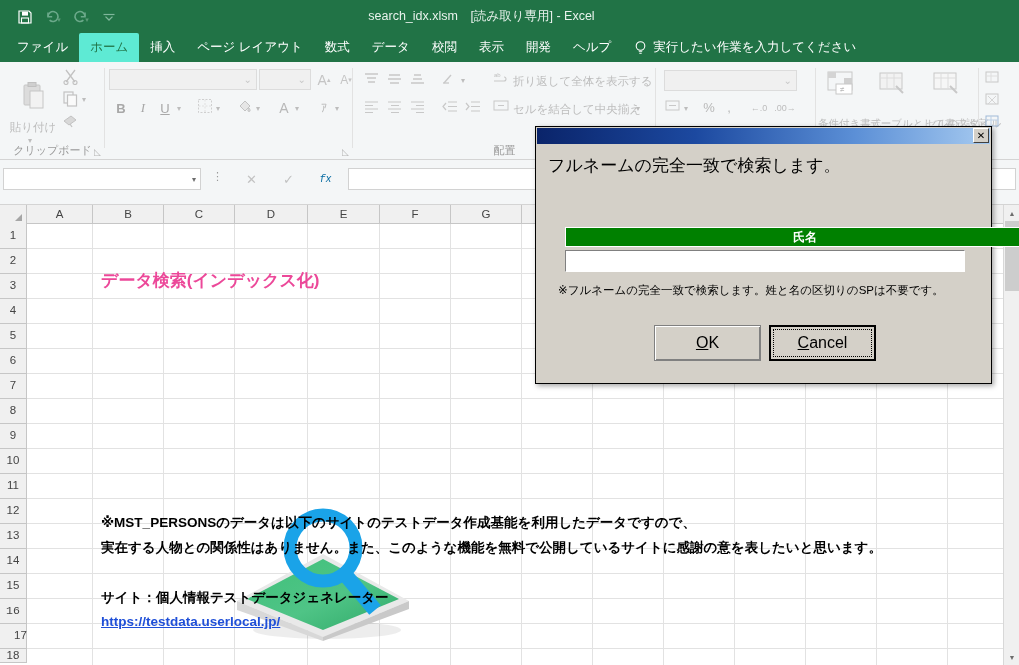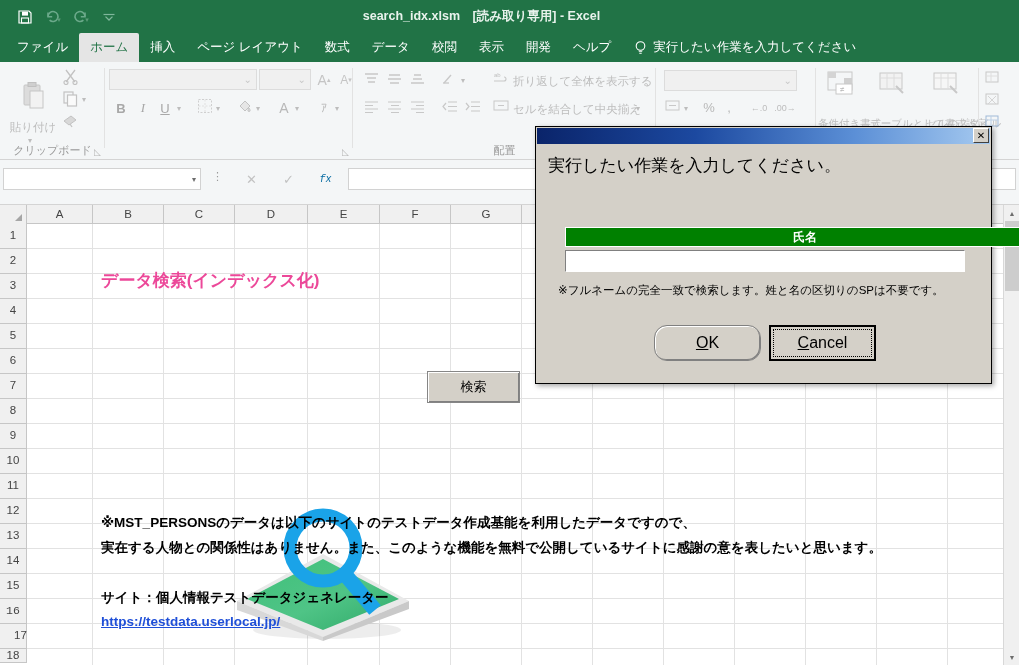--- a/index.html
+++ b/index.html
@@ -21,34 +21,33 @@
   .qat-btn {
     width: 26px; height: 24px; display: flex; align-items: center; justify-content: center;
     color: #ffffff; font-size: 14px; line-height: 1;
   }
   .qat-btn.dim { color: #5b9b78; }
   .qat-caret { font-size: 7px; margin-left: -3px; position: relative; top: 3px; }
   .win-title {
     position: absolute; left: 0; top: 0; width: 963px; height: 33px;
     line-height: 33px; text-align: center; font-size: 12.5px; color: #e8f2ec;
     pointer-events: none;
-    font-weight: bold;
   }
 
   
   .tabbar {
     position: absolute; top: 33px; left: 0; width: 1019px; height: 29px;
     background: #217346;
   }
   .tabs { display: flex; align-items: stretch; height: 29px; padding-left: 6px; }
   .tab {
     padding: 0 11px; height: 29px; line-height: 29px;
     font-size: 12.5px; color: #ffffff; white-space: nowrap;
   }
-  .tab.active { background: #e5e5e5; color: #217346; border-radius: 2px 2px 0 0; }
+  .tab.active { background: #5eead4; color: #217346; border-radius: 2px 2px 0 0; }
   .tellme { display: flex; align-items: center; gap: 6px; padding-left: 12px; color: #ffffff; font-size: 12.5px; white-space: nowrap; }
   .bulb { width: 13px; height: 16px; display: block; }
 
   
   .ribbon {
     position: absolute; top: 62px; left: 0; width: 1019px; height: 98px;
     background: #f4f6f7; border-bottom: 1px solid #d4d4d4;
     overflow: hidden;
   }
   .rgroup { position: absolute; top: 0; height: 98px; }
@@ -194,21 +193,21 @@
     position: absolute; left: 558px; top: 283px; font-size: 11.5px; color: #000000; white-space: nowrap;
   }
   .dlg-btn {
     position: absolute; width: 107px; height: 36px;
     background: #d4d0c8; border: 1px solid #000000;
     display: flex; align-items: center; justify-content: center;
     font-size: 16px; color: #000000; cursor: pointer;
   }
   .dlg-btn .lbl { position: relative; }
   .dlg-btn .acc { text-decoration: underline; }
-  .dlg-btn.ok { left: 654px; top: 325px; box-shadow: inset 1px 1px 0 #ffffff, inset -1px -1px 0 #808080; border-color: #808080; border-radius: 13px; }
+  .dlg-btn.ok { left: 654px; top: 325px; box-shadow: inset 1px 1px 0 #ffffff, inset -1px -1px 0 #808080; border-color: #808080; }
   .dlg-btn.cancel { left: 769px; top: 325px; border: 2px solid #000000; }
   .dlg-btn.cancel .focusring { position: absolute; inset: 2px; border: 1px dotted #000000; }
 </style>
 </head>
 <body>
 
 <div id="app">
 
   <div class="titlebar">
     <div class="qat">
@@ -578,40 +577,39 @@
           <ellipse cx="104" cy="124" rx="74" ry="9" fill="#000000" opacity="0.07"></ellipse>
           <path d="M14 95 L100 48 L186 95 L100 131 Z" fill="#e9e9e9"></path>
           <path d="M14 95 L14 104 L100 135 L100 131 Z" fill="#d8d8d8"></path>
           <path d="M186 95 L186 103 L100 135 L100 131 Z" fill="#c9c9c9"></path>
           <path d="M24 93 L100 53 L176 93 L100 124 Z" fill="url(#matG)"></path>
           <circle cx="100" cy="42" r="33" fill="none" stroke="#1aa3e8" stroke-width="13"></circle>
           <path d="M120 66 L152 104" stroke="#1aa3e8" stroke-width="15" stroke-linecap="butt"></path>
         </svg>
       </div>
 
-      <div class="search-btn" style="left:400px; top:147px;">検索</div>
 
       <div class="note-line" style="left:74px; top:315px;">実在する人物との関係性はありません。また、このような機能を無料で公開しているサイトに感謝の意を表したいと思います。</div>
       <div class="note-line" style="left:74px; top:290px;">※MST_PERSONSのデータは以下のサイトのテストデータ作成基能を利用したデータですので、</div>
       <div class="note-line" style="left:74px; top:365px;">サイト：個人情報テストデータジェネレーター</div>
       <div class="site-link" style="left:74px; top:390px;">https://testdata.userlocal.jp/</div>
     </div>
   </div>
 
   <div class="vscroll">
     <div class="arrow up">▲</div>
     <div class="thumb"></div>
     <div class="arrow down">▼</div>
   </div>
 
   <div class="dialog">
     <div class="dlg-titlebar">
       <div class="dlg-close">✕</div>
     </div>
-    <div class="dlg-prompt">実行したい作業を入力してください。</div>
+    <div class="dlg-prompt">フルネームの完全一致で検索します。</div>
   </div>
 
   <div class="field-label">氏名</div>
   <input class="field-input" type="text" value="" placeholder="" style="">
   <div class="field-hint">※フルネームの完全一致で検索します。姓と名の区切りのSPは不要です。</div>
 
   <div class="dlg-btn ok">
     <span class="lbl"><span class="acc">O</span><span>K</span></span>
   </div>
   <div class="dlg-btn cancel">

